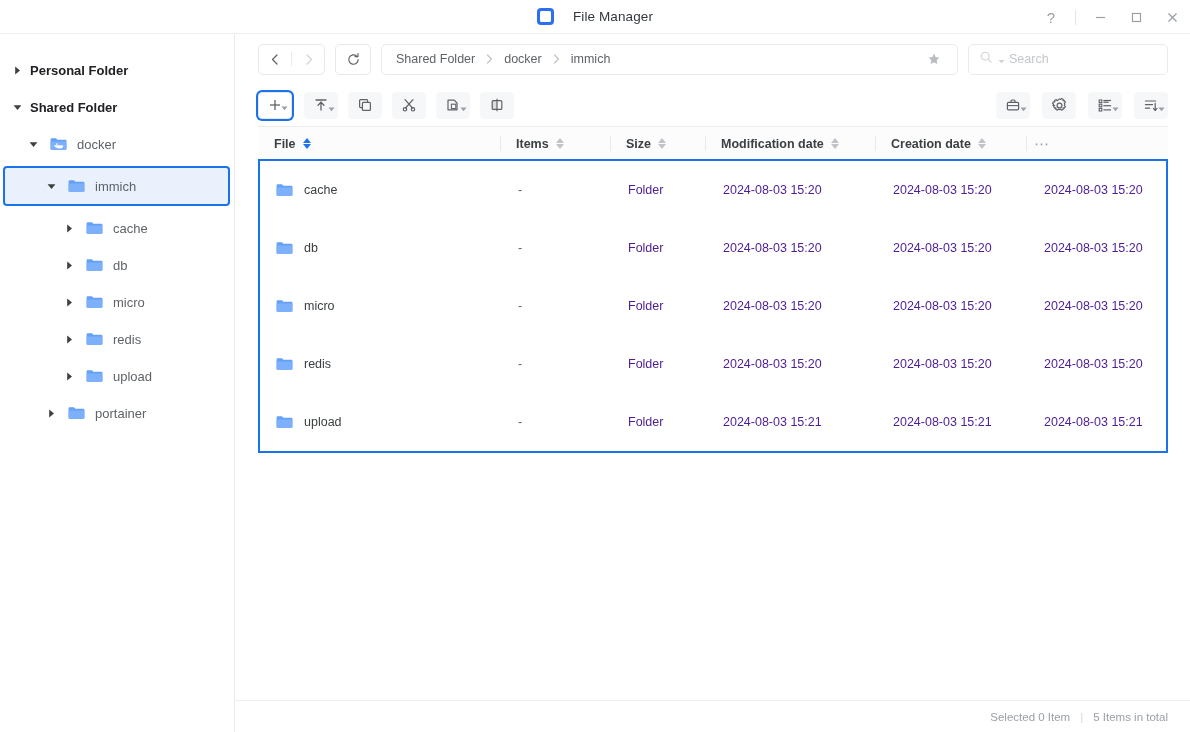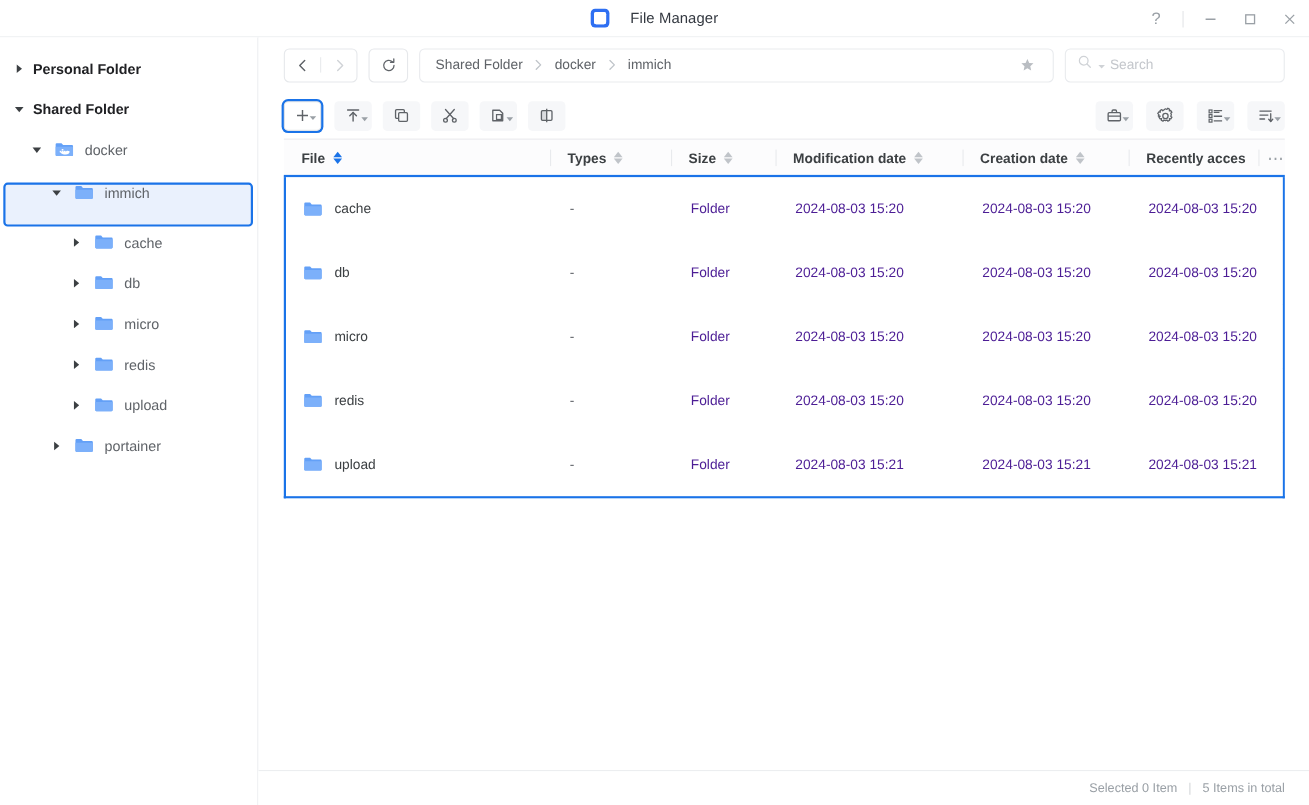--- a/index.html
+++ b/index.html
@@ -47,21 +47,21 @@
   .wc-btn svg { display:block; }
 
   
   .sidebar {
     position:absolute; left:0; top:34px; width:235px; height:698px;
     background:#ffffff; border-right:1px solid #e8eaed;
     padding-top:14px;
     overflow:hidden;
   }
   .tree-row {
-    position:relative; display:flex; 
+    position:relative; display:flex; align-items:center;
     height:30px; font-size:13px; color:#5f6368; white-space:nowrap;
     margin:7px 0;
   }
   .tree-row.root { font-weight:bold; color:#202124; font-size:13px; }
   .caret {
     width:14px; height:14px; flex:0 0 14px;
     display:flex; align-items:center; justify-content:center;
     color:#3c4043;
   }
   .caret svg { display:block; }
@@ -505,21 +505,21 @@
     <div class="table-wrap">
       <div class="thead" id="thead-host">
           <div class="th" style="width: 242px;">
             <span>File</span>
             <span class="sorter active">
               <i class="up"></i>
               <i class="dn"></i>
             </span>
           </div>
           <div class="th" style="width: 110px;">
-            <span>Types</span>
+            <span>Items</span>
             <span class="sorter">
               <i class="up"></i>
               <i class="dn"></i>
             </span>
           </div>
           <div class="th" style="width: 95px;">
             <span>Size</span>
             <span class="sorter">
               <i class="up"></i>
               <i class="dn"></i>
@@ -531,23 +531,20 @@
               <i class="up"></i>
               <i class="dn"></i>
             </span>
           </div>
           <div class="th" style="width: 151px; text-align: right;">
             <span>Creation date</span>
             <span class="sorter">
               <i class="up"></i>
               <i class="dn"></i>
             </span>
-          </div>
-          <div class="th" style="width: 118px;">
-            <span>Recently acces</span>
           </div>
           <div class="th-more">⋯</div>
         </div>
       <div class="rows-box" id="rows-host">
           <div class="row">
             <div class="cell name" style="width: 242px;">
               <span class="folder-ic" style="margin: 0px;">
                 <svg width="17" height="14" viewBox="0 0 17 14">
                   <path d="M0.6 2.2a1 1 0 0 1 1-1h4.3l1.5 1.6h8a1 1 0 0 1 1 1v8a1 1 0 0 1-1 1H1.6a1 1 0 0 1-1-1z" fill="#63a0f7"></path>
                   <path d="M0.6 4.4h15.8v7.4a1 1 0 0 1-1 1H1.6a1 1 0 0 1-1-1z" fill="#7cb0fa"></path>

